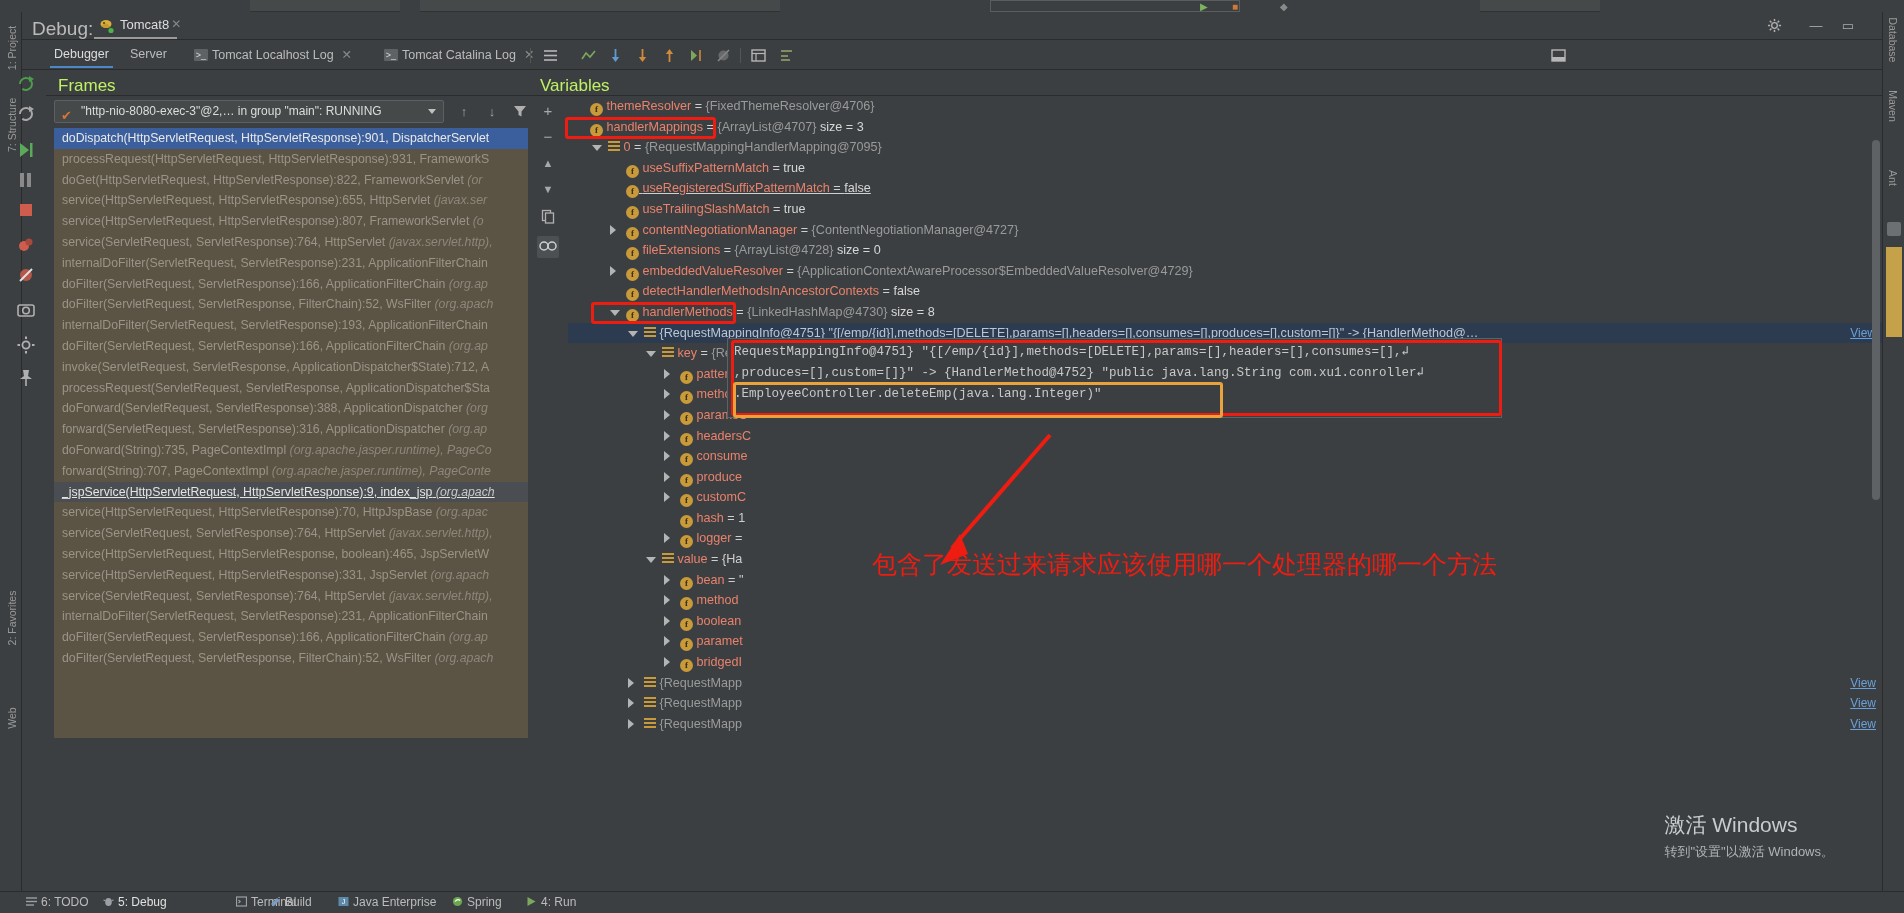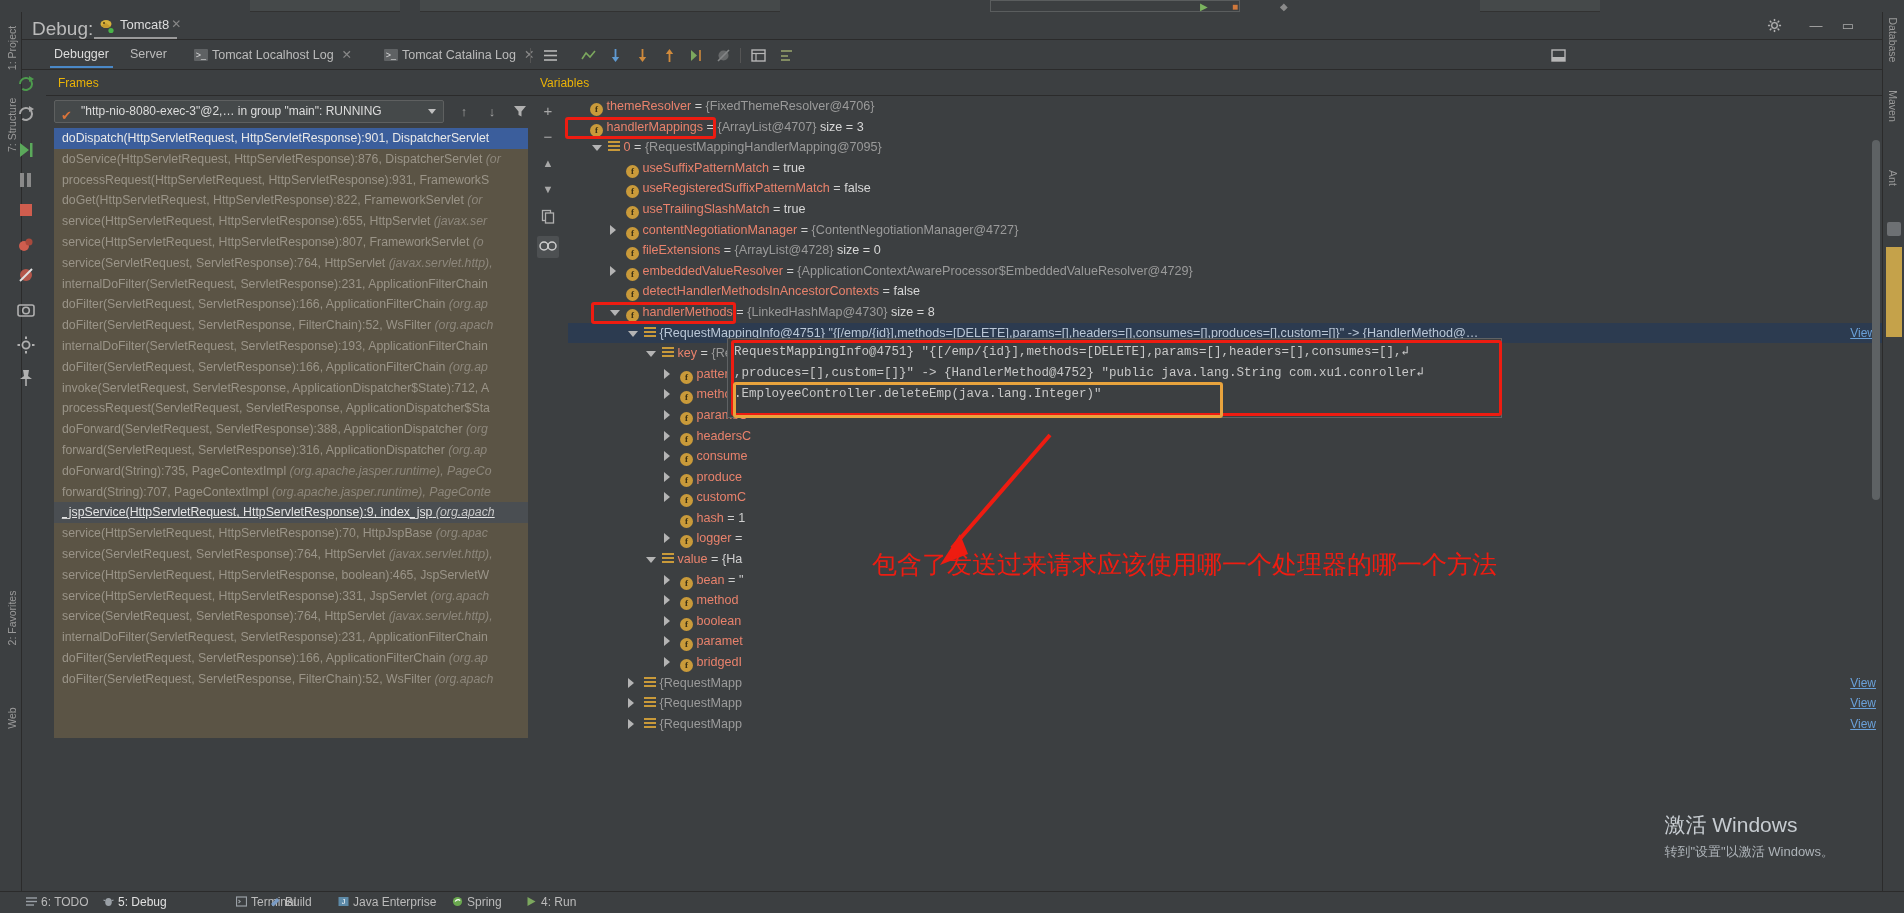--- a/index.html
+++ b/index.html
@@ -64,21 +64,21 @@
   .dtab .x{margin-left:8px;color:#888;}
   .tb-sep{position:absolute;top:8px;width:1px;height:15px;background:#555;}
   .tb-ico{position:absolute;top:7px;width:17px;height:17px;}
 
   
   .run-col{position:absolute;left:12px;top:70px;width:34px;height:660px;}
   .run-col .ri{position:absolute;left:4px;width:22px;height:22px;}
 
   
   .frames-panel{position:absolute;left:46px;top:70px;width:482px;height:663px;background:#3c3f41;}
-  .panel-title{position:absolute;left:12px;top:6px;font-size:12px;color:#eab308;}
+  .panel-title{position:absolute;left:12px;top:6px;font-size:17px;color:#bef264;}
   .frames-header{position:absolute;left:0;top:0;width:482px;height:26px;border-bottom:1px solid #2b2b2b;}
   .thread-combo{
     position:absolute;left:8px;top:30px;width:390px;height:23px;
     background:#45494a;border:1px solid #5e6060;border-radius:2px;
     color:#ddd;font-size:12px;line-height:21px;padding-left:26px;white-space:nowrap;overflow:hidden;
   }
   .thread-combo .chk{position:absolute;left:6px;top:4px;color:#d9733a;font-size:13px;}
   .thread-combo .caret{position:absolute;right:7px;top:8px;width:0;height:0;border-left:4px solid transparent;border-right:4px solid transparent;border-top:5px solid #c0c0c0;}
   .fr-ico{position:absolute;top:34px;width:16px;height:16px;color:#a8a8a8;font-size:13px;text-align:center;}
   .frames-list{position:absolute;left:8px;top:58px;width:474px;height:610px;background:#5b5445;overflow:hidden;}
@@ -363,21 +363,20 @@
     </div>
     <div class="fr-ico" style="left:410px;">↑</div>
     <div class="fr-ico" style="left:438px;">↓</div>
     <div class="fr-ico" style="left:466px;">
       <svg width="14" height="14" viewBox="0 0 14 14">
           <polygon points="1,2 13,2 8.5,7.5 8.5,12.5 5.5,11 5.5,7.5" fill="#b0b0b0"></polygon>
         </svg>
     </div>
     <div class="frames-list" id="frames-list">
         <div class="frame-row sel"><span>doDispatch(HttpServletRequest, HttpServletResponse):901, DispatcherServlet</span></div>
-        <div class="frame-row"><span>doService(HttpServletRequest, HttpServletResponse):876, DispatcherServlet</span><span class="pkg"> (or</span></div>
         <div class="frame-row"><span>processRequest(HttpServletRequest, HttpServletResponse):931, FrameworkS</span></div>
         <div class="frame-row"><span>doGet(HttpServletRequest, HttpServletResponse):822, FrameworkServlet</span><span class="pkg"> (or</span></div>
         <div class="frame-row"><span>service(HttpServletRequest, HttpServletResponse):655, HttpServlet</span><span class="pkg"> (javax.ser</span></div>
         <div class="frame-row"><span>service(HttpServletRequest, HttpServletResponse):807, FrameworkServlet</span><span class="pkg"> (o</span></div>
         <div class="frame-row"><span>service(ServletRequest, ServletResponse):764, HttpServlet</span><span class="pkg"> (javax.servlet.http),</span></div>
         <div class="frame-row"><span>internalDoFilter(ServletRequest, ServletResponse):231, ApplicationFilterChain</span></div>
         <div class="frame-row"><span>doFilter(ServletRequest, ServletResponse):166, ApplicationFilterChain</span><span class="pkg"> (org.ap</span></div>
         <div class="frame-row"><span>doFilter(ServletRequest, ServletResponse, FilterChain):52, WsFilter</span><span class="pkg"> (org.apach</span></div>
         <div class="frame-row"><span>internalDoFilter(ServletRequest, ServletResponse):193, ApplicationFilterChain</span></div>
         <div class="frame-row"><span>doFilter(ServletRequest, ServletResponse):166, ApplicationFilterChain</span><span class="pkg"> (org.ap</span></div>
@@ -429,21 +428,21 @@
           <span style="position: absolute; left: 22px; top: 0px;"><span class="icf">f</span> <span class="vname">handlerMappings</span><span class="veq"> = </span><span class="vval">{ArrayList@4707}</span><span class="vsize">  size = 3</span></span>
         </div>
         <div class="vrow">
           <span class="arrow open" style="left: 24px; top: 8px;"></span>
           <span style="position: absolute; left: 40px; top: 0px;"><span class="icl"><i></i><i></i><i></i></span> <span class="vidx">0</span><span class="veq"> = </span><span class="vval">{RequestMappingHandlerMapping@7095}</span></span>
         </div>
         <div class="vrow">
           <span style="position: absolute; left: 58px; top: 0px;"><span class="icf">f</span> <span class="vname">useSuffixPatternMatch</span><span class="veq"> = </span><span class="vbool">true</span></span>
         </div>
         <div class="vrow">
-          <span style="position: absolute; left: 58px; top: 0px;"><span class="icf">f</span> <span class="vname">useRegisteredSuffixPatternMatch</span><span class="veq"> = </span><span class="vbool">false</span></span>
+          <span style="position: absolute; left: 58px; top: 0px; text-decoration: underline;"><span class="icf">f</span> <span class="vname">useRegisteredSuffixPatternMatch</span><span class="veq"> = </span><span class="vbool">false</span></span>
         </div>
         <div class="vrow">
           <span style="position: absolute; left: 58px; top: 0px;"><span class="icf">f</span> <span class="vname">useTrailingSlashMatch</span><span class="veq"> = </span><span class="vbool">true</span></span>
         </div>
         <div class="vrow">
           <span class="arrow closed" style="left: 42px; top: 5px;"></span>
           <span style="position: absolute; left: 58px; top: 0px;"><span class="icf">f</span> <span class="vname">contentNegotiationManager</span><span class="veq"> = </span><span class="vval">{ContentNegotiationManager@4727}</span></span>
         </div>
         <div class="vrow">
           <span style="position: absolute; left: 58px; top: 0px;"><span class="icf">f</span> <span class="vname">fileExtensions</span><span class="veq"> = </span><span class="vval">{ArrayList@4728}</span><span class="vsize">  size = 0</span></span>

